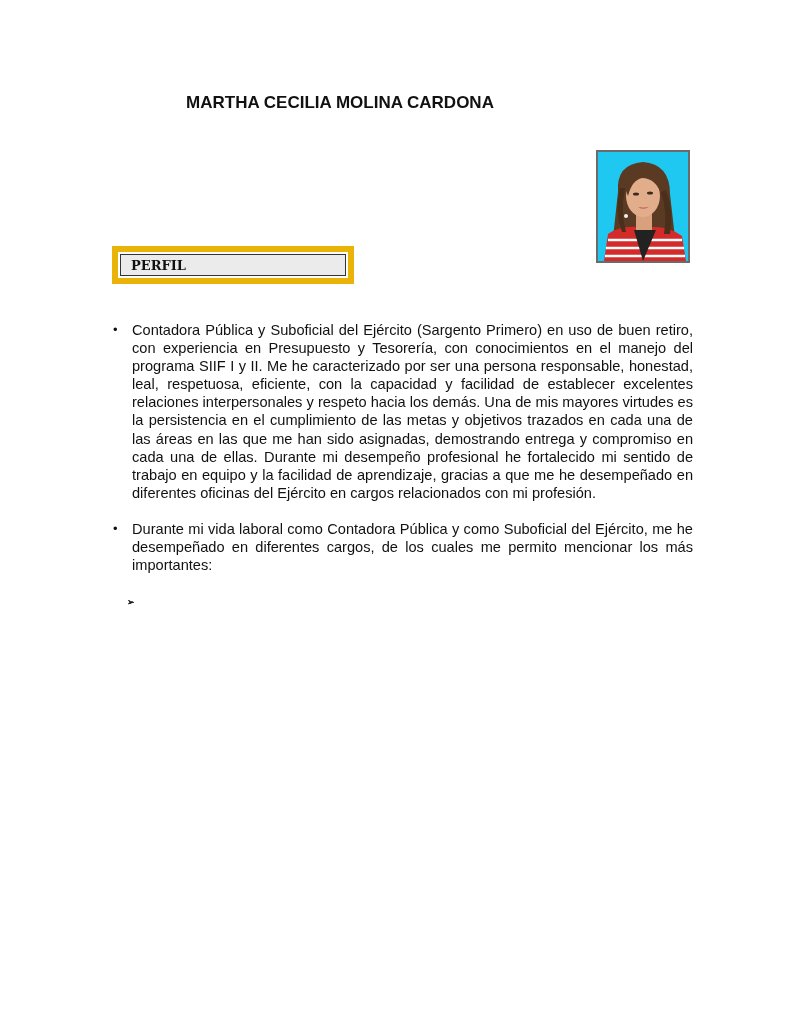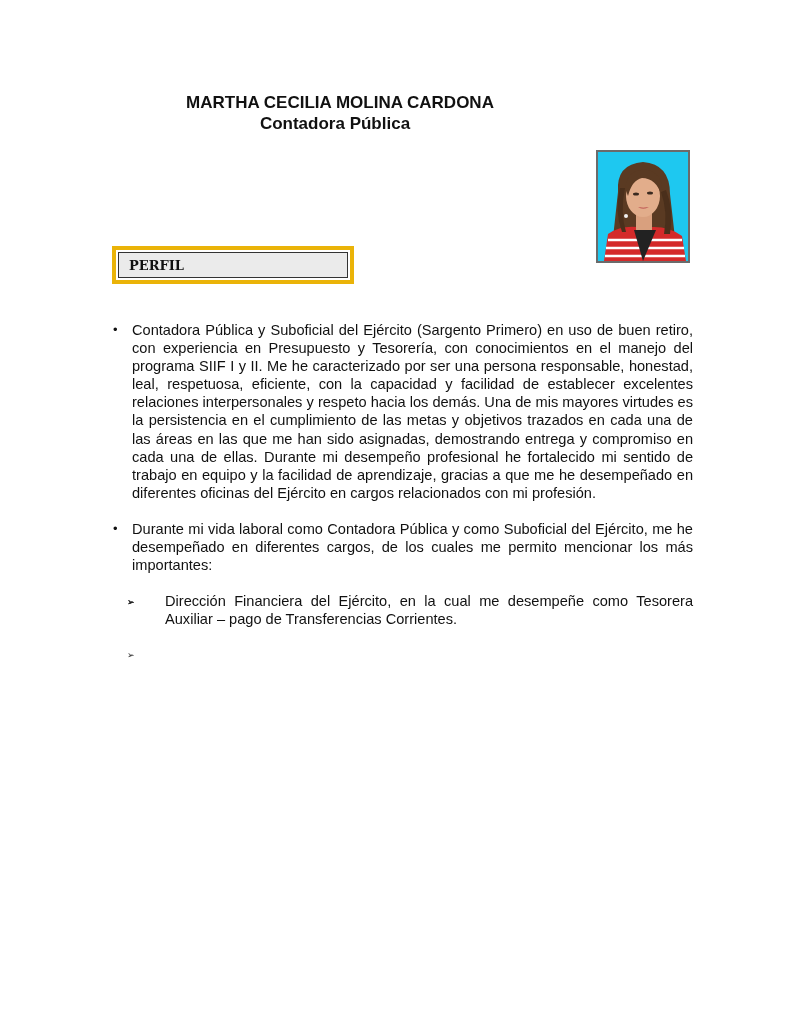--- a/index.html
+++ b/index.html
@@ -13,21 +13,21 @@
     }
     .title .t2 { display: block; }
     .title .t1 { display: block; padding-left: 10px; }
     .photo-frame {
       position: absolute; left: 596px; top: 150px; width: 94px; height: 113px;
       border: 2px solid #6b6b6b; box-sizing: border-box; background: #1ec8f0; overflow: hidden;
     }
     .photo-frame svg { display: block; width: 100%; height: 100%; }
     .section-box {
       position: absolute; left: 112px; top: 246px; width: 242px; height: 38px;
-      border: 4px solid #eab308; box-sizing: border-box; padding: 2px;
+      border: 6px solid #eab308; box-sizing: border-box; padding: 2px;
     }
     .section-inner {
       width: 100%; height: 100%; border: 1px solid #333; box-sizing: border-box;
       background: #ebebeb; display: flex; align-items: center; padding-left: 10px;
       font-family: "DejaVu Serif", serif; font-weight: bold; font-size: 13px;
     }
     .bullets {
       position: absolute; left: 113px; top: 321px; width: 580px;
       font-size: 14.6px; line-height: 18.1px;
     }
@@ -43,21 +43,20 @@
     }
     .sub .arrow {
       position: absolute; left: 0; top: 1px; font-size: 9px; color: #222;
     }
   </style>
 </head>
 <body>
 
 <div class="title">
   <span class="t1">MARTHA CECILIA MOLINA CARDONA</span>
-  <span class="t2">Contadora Pública</span>
 </div>
 
 <div class="photo-frame">
   <svg viewBox="0 0 90 109">
     <rect x="0" y="0" width="90" height="109" fill="#1ec8f0"></rect>
 
     <path d="M20 40 Q18 12 45 10 Q72 12 72 42 L78 95 L14 95 Z" fill="#5a3a22"></path>
 
     <path d="M6 109 L10 82 Q25 72 45 76 Q68 72 84 84 L88 109 Z" fill="#d42a2a"></path>
     <path d="M10 88 L84 88 M8 96 L86 96 M7 104 L87 104" stroke="#ffffff" stroke-width="2.5"></path>
@@ -97,19 +96,18 @@
   </div>
   <div class="subs">
     <div class="sub">
       <span class="arrow">➢</span>
     </div>
     <div class="sub">
       <span class="arrow">➢</span>
     </div>
     <div class="sub">
       <span class="arrow">➢</span>
-      <span>Dirección Financiera del Ejército, en la cual me desempeñe como Tesorera Auxiliar – pago de Transferencias Corrientes.</span>
     </div>
     <div class="sub">
       <span class="arrow">➢</span>
     </div>
   </div>
 </div>
 
 </body></html>

